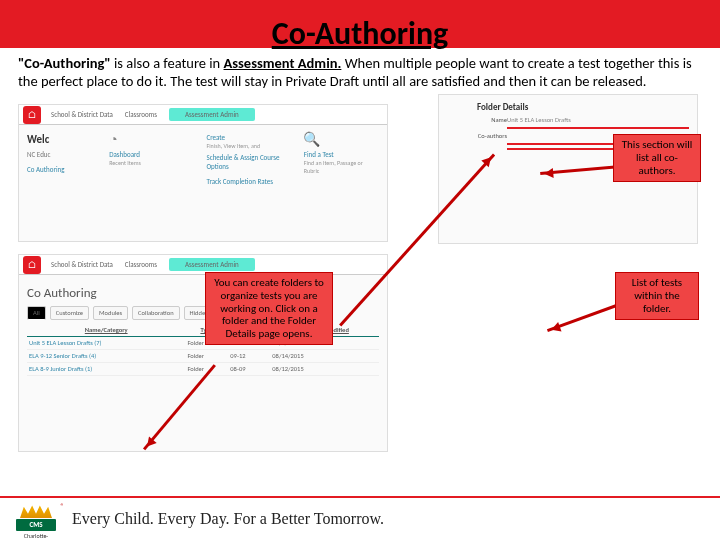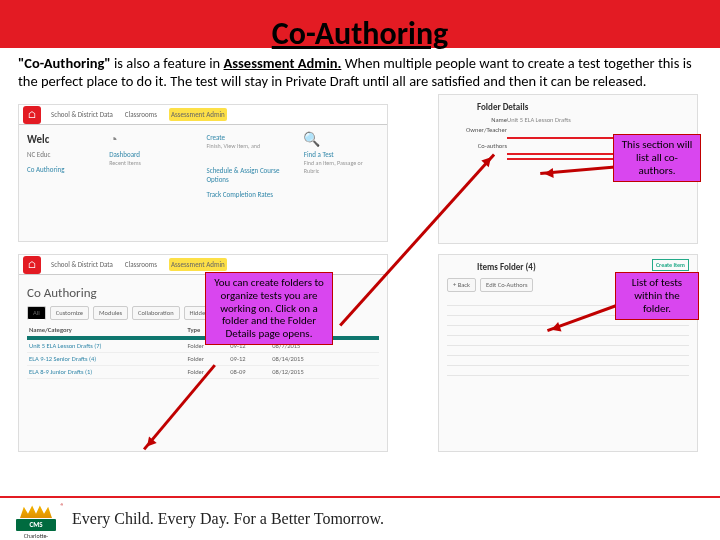--- a/index.html
+++ b/index.html
@@ -69,21 +69,21 @@
     width: 18px;
     height: 18px;
     margin: 1px 4px;
     border-radius: 3px;
     display: flex;
     align-items: center;
     justify-content: center;
     font-size: 10px;
   }
   .nav span { margin: 0 6px; color:#666; }
-  .nav .active { background:#fde047; padding:2px 2px; border-radius:2px; }
+  .nav .active { background:#5eead4; padding:2px 16px; border-radius:2px; }
 
   .panel-body { padding: 6px 8px; font-size: 7px; color: #777; }
   .panel-h { font-size: 11px; color: #333; font-weight: bold; margin: 2px 0 4px 0; }
 
   .mini-cols { display:flex; gap:22px; }
   .mini-col { flex:1; }
   .mini-col .ic { font-size: 14px; color:#888; }
   .mini-col .lbl { font-size:7px; color:#38a; margin-top:2px; }
   .mini-col .sub { font-size:6px; color:#999; }
 
@@ -91,29 +91,29 @@
   .kv { display:flex; font-size:6.5px; margin:2px 0; color:#666;text-align:right; }
   .kv .k { width:60px; color:#555; }
   .kv .v { color:#888; }
   .redline { height:2px; background:#e31b23; margin:3px 0 3px 60px; }
 
   .tabs { display:flex; gap:4px; font-size:6.5px; margin:6px 0 4px 0; }
   .tabs .tab { padding:2px 5px; border:1px solid #ccc; border-radius:2px; background:#f7f7f7; color:#666; }
   .tabs .tab.active { background:#000000; border-bottom-color:#fff; }
 
   table.mini { width:100%; border-collapse: collapse; font-size:6.5px; color:#666; }
-  table.mini th { text-align:left; color:#555; border-bottom:4px solid #0f766e; padding:2px 2px; }
+  table.mini th { text-align:center; color:#555; border-bottom:1px solid #0f766e; padding:2px 2px;text-decoration:underline; }
   table.mini td { padding:2px 2px; border-bottom:1px solid #eee; }
 
   .rowlines div { height:10px; border-bottom:1px solid #e5e5e5; }
 
   
   .callout {
     position: absolute;
-    background: #d946ef;
+    background: #ef4444;
     border: 1.5px solid #c00000;
     font-size: 11px;
     text-align: center;
     padding: 4px 6px;
     color: #000;
     line-height: 1.15;
     z-index: 10;
   }
   .callout-1 { left: 613px; top: 40px; width: 88px; }
   .callout-2 { left: 205px; top: 178px; width: 128px; }
@@ -202,41 +202,38 @@
           <div style="color:#38a;margin-top:6px">Co Authoring</div>
         </div>
         <div class="mini-col">
           <div class="ic">◔</div>
           <div class="lbl">Dashboard</div>
           <div class="sub">Recent Items</div>
         </div>
         <div class="mini-col">
           <div class="lbl">Create</div>
           <div class="sub">Finish, View Item, and</div>
-          <div class="lbl" style="margin-top:16px">Schedule &amp; Assign Course Options</div>
+          <div class="lbl" style="margin-top:3px">Schedule &amp; Assign Course Options</div>
           <div class="lbl" style="margin-top:6px">Track Completion Rates</div>
         </div>
         <div class="mini-col">
           <div class="ic" style="color:#2a8">🔍</div>
           <div class="lbl">Find a Test</div>
           <div class="sub">Find an Item, Passage or Rubric</div>
         </div>
       </div>
     </div>
   </div>
 
   <div class="panel panel-top-right">
     <div class="panel-body">
       <div class="section-title">Folder Details</div>
       <div class="kv">
           <div class="k">Name</div>
           <div class="v">Unit 5 ELA Lesson Drafts</div>
-        </div>
-      <div class="kv">
-          <div class="k">Owner/Teacher</div>
         </div>
       <div class="redline"></div>
       <div class="kv">
           <div class="k">Co-authors</div>
         </div>
       <div class="redline"></div>
       <div class="redline"></div>
     </div>
   </div>
 
@@ -280,42 +277,20 @@
           <td style="color:#38a">ELA 8-9 Junior Drafts (1)</td>
           <td>Folder</td>
           <td>08-09</td>
           <td>08/12/2015</td>
         </tr>
       </tbody>
         </table>
     </div>
   </div>
 
-  <div class="panel panel-bot-right">
-    <div class="panel-body">
-      <div class="section-title">
-        <span>Items Folder (4)</span>
-        <span class="greenbox">Create Item</span>
-      </div>
-      <div class="tabs">
-        <div class="tab">+ Back</div>
-        <div class="tab">Edit Co-Authors</div>
-      </div>
-      <div class="rowlines">
-        <div></div>
-        <div></div>
-        <div></div>
-        <div></div>
-        <div></div>
-        <div></div>
-        <div></div>
-        <div></div>
-      </div>
-    </div>
-  </div>
 
   <div class="callout callout-1">This section will list all co-authors.</div>
   <div class="callout callout-3">List of tests within the folder.</div>
   <div class="callout callout-2">You can create folders to organize tests you are working on. Click on a folder and the Folder Details page opens.</div>
 
   <div class="arrow" style="left:215px; top:270px; width:110px; transform: rotate(130deg);"></div>
   <div class="arrow" style="left:615px; top:72px; width:75px; transform: rotate(175deg);"></div>
   <div class="arrow" style="left:618px; top:210px; width:75px; transform: rotate(160deg);"></div>
   <div class="arrow" style="left:340px; top:230px; width:230px; transform: rotate(-48deg);"></div>
 

